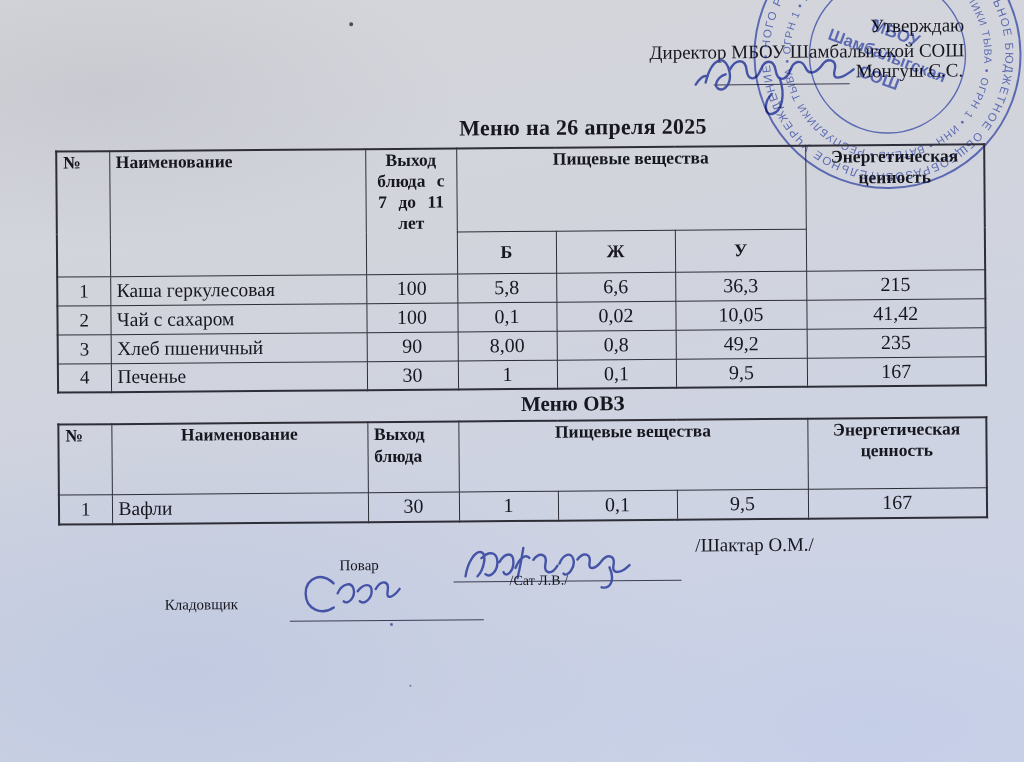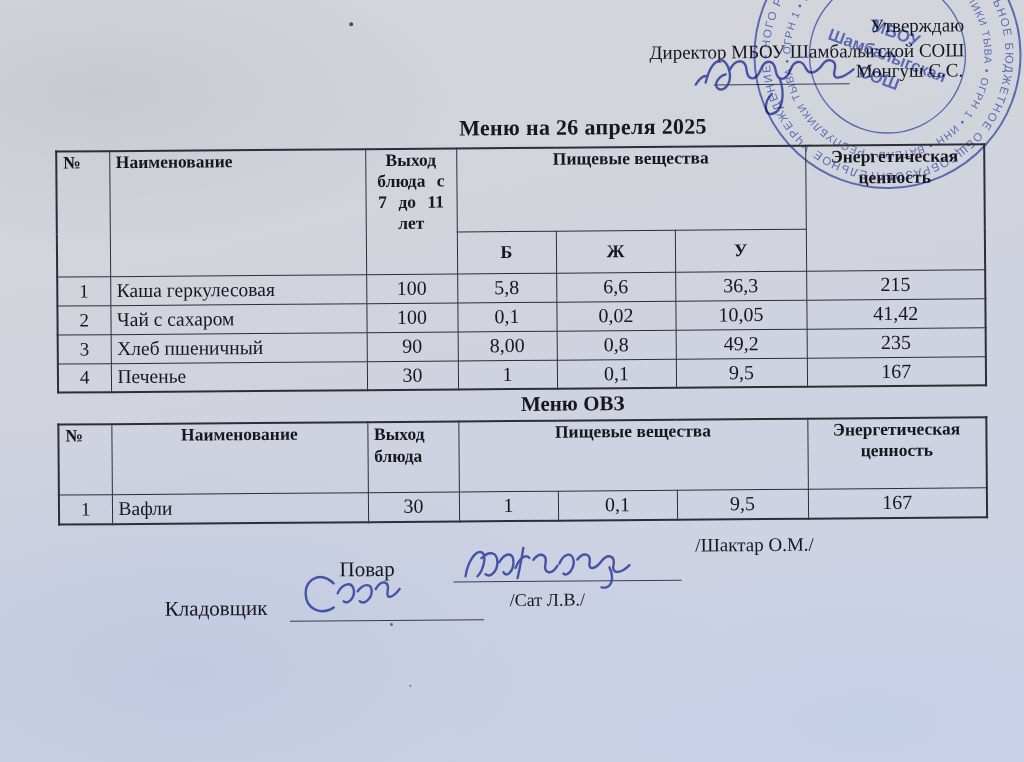--- a/index.html
+++ b/index.html
@@ -39,27 +39,27 @@
   th.hdr-left{text-align:left;padding-left:8px;}
   th.hdr-center{text-align:center;}
   th.yield-hdr{text-align:center;word-spacing:7px;line-height:21px;}
   th.sub{font-size:18px;font-weight:bold;text-align:center;vertical-align:middle;}
   td.cnum{text-align:center;font-size:19px;}
   td.cname{text-align:left;font-size:19.5px;padding-left:8px;}
   td.cval{text-align:center;font-size:20px;}
   tr.data{height:29px;}
 
   
-  .lbl{position:absolute;font-size:21px;}
+  .lbl{position:absolute;font-size:15px;}
   .povar-lbl{top:556px;left:338px;}
   .klad-lbl{top:594px;left:163px;}
   .u-cook{top:581px;left:452px;width:228px;border-bottom:1.7px solid #3c3c55;}
   .u-store{top:619px;left:288px;width:194px;border-bottom:1.7px solid #3c3c55;}
   .cook-name{position:absolute;top:536px;left:694px;font-size:19px;}
-  .store-name{position:absolute;top:590px;left:508px;font-size:18px;}
+  .store-name{position:absolute;top:573px;left:508px;font-size:14px;}
 
   .sig-svg{position:absolute;}
   .sig-svg path{fill:none;stroke:#3a49a2;stroke-width:2.4;stroke-linecap:round;opacity:0.92;}
 
   
   .stamp{position:absolute;left:748px;top:-84px;width:284px;height:284px;
          opacity:0.82;mix-blend-mode:multiply;transform:rotate(21deg);}
   .stamp text{fill:#4152a8;font-family:"Liberation Sans",sans-serif;}
   .stamp circle{fill:none;stroke:#4152a8;}
 

